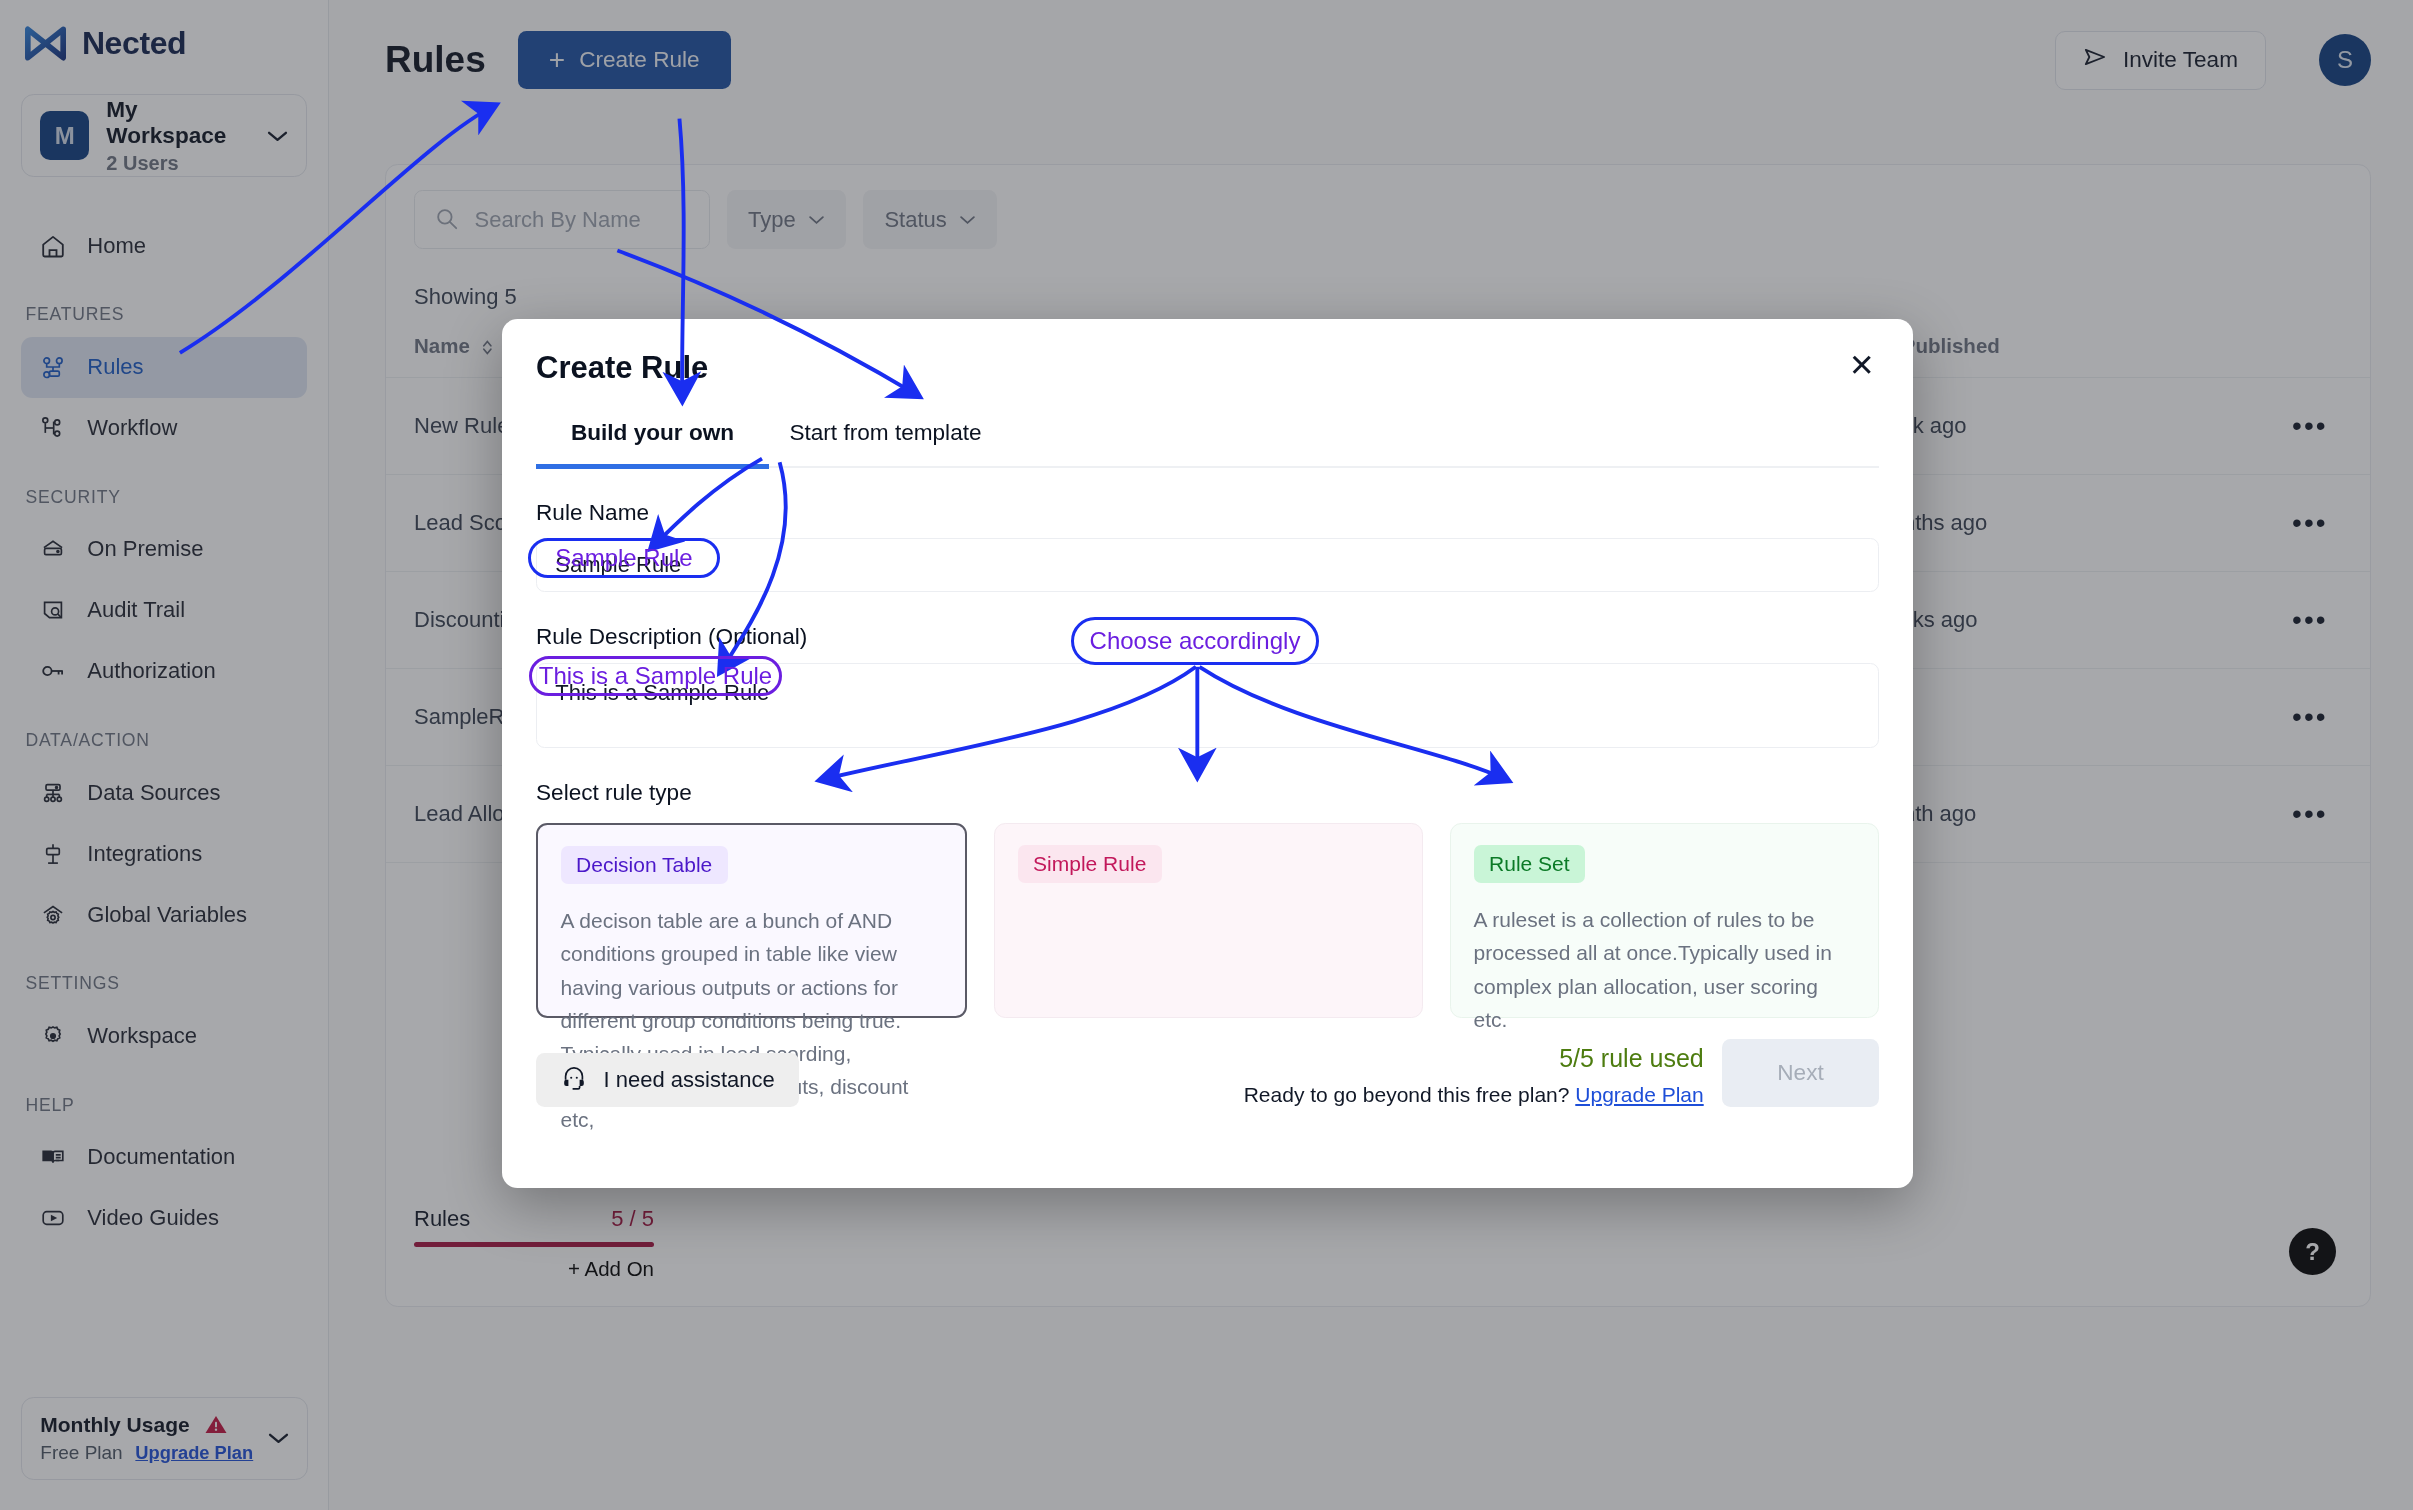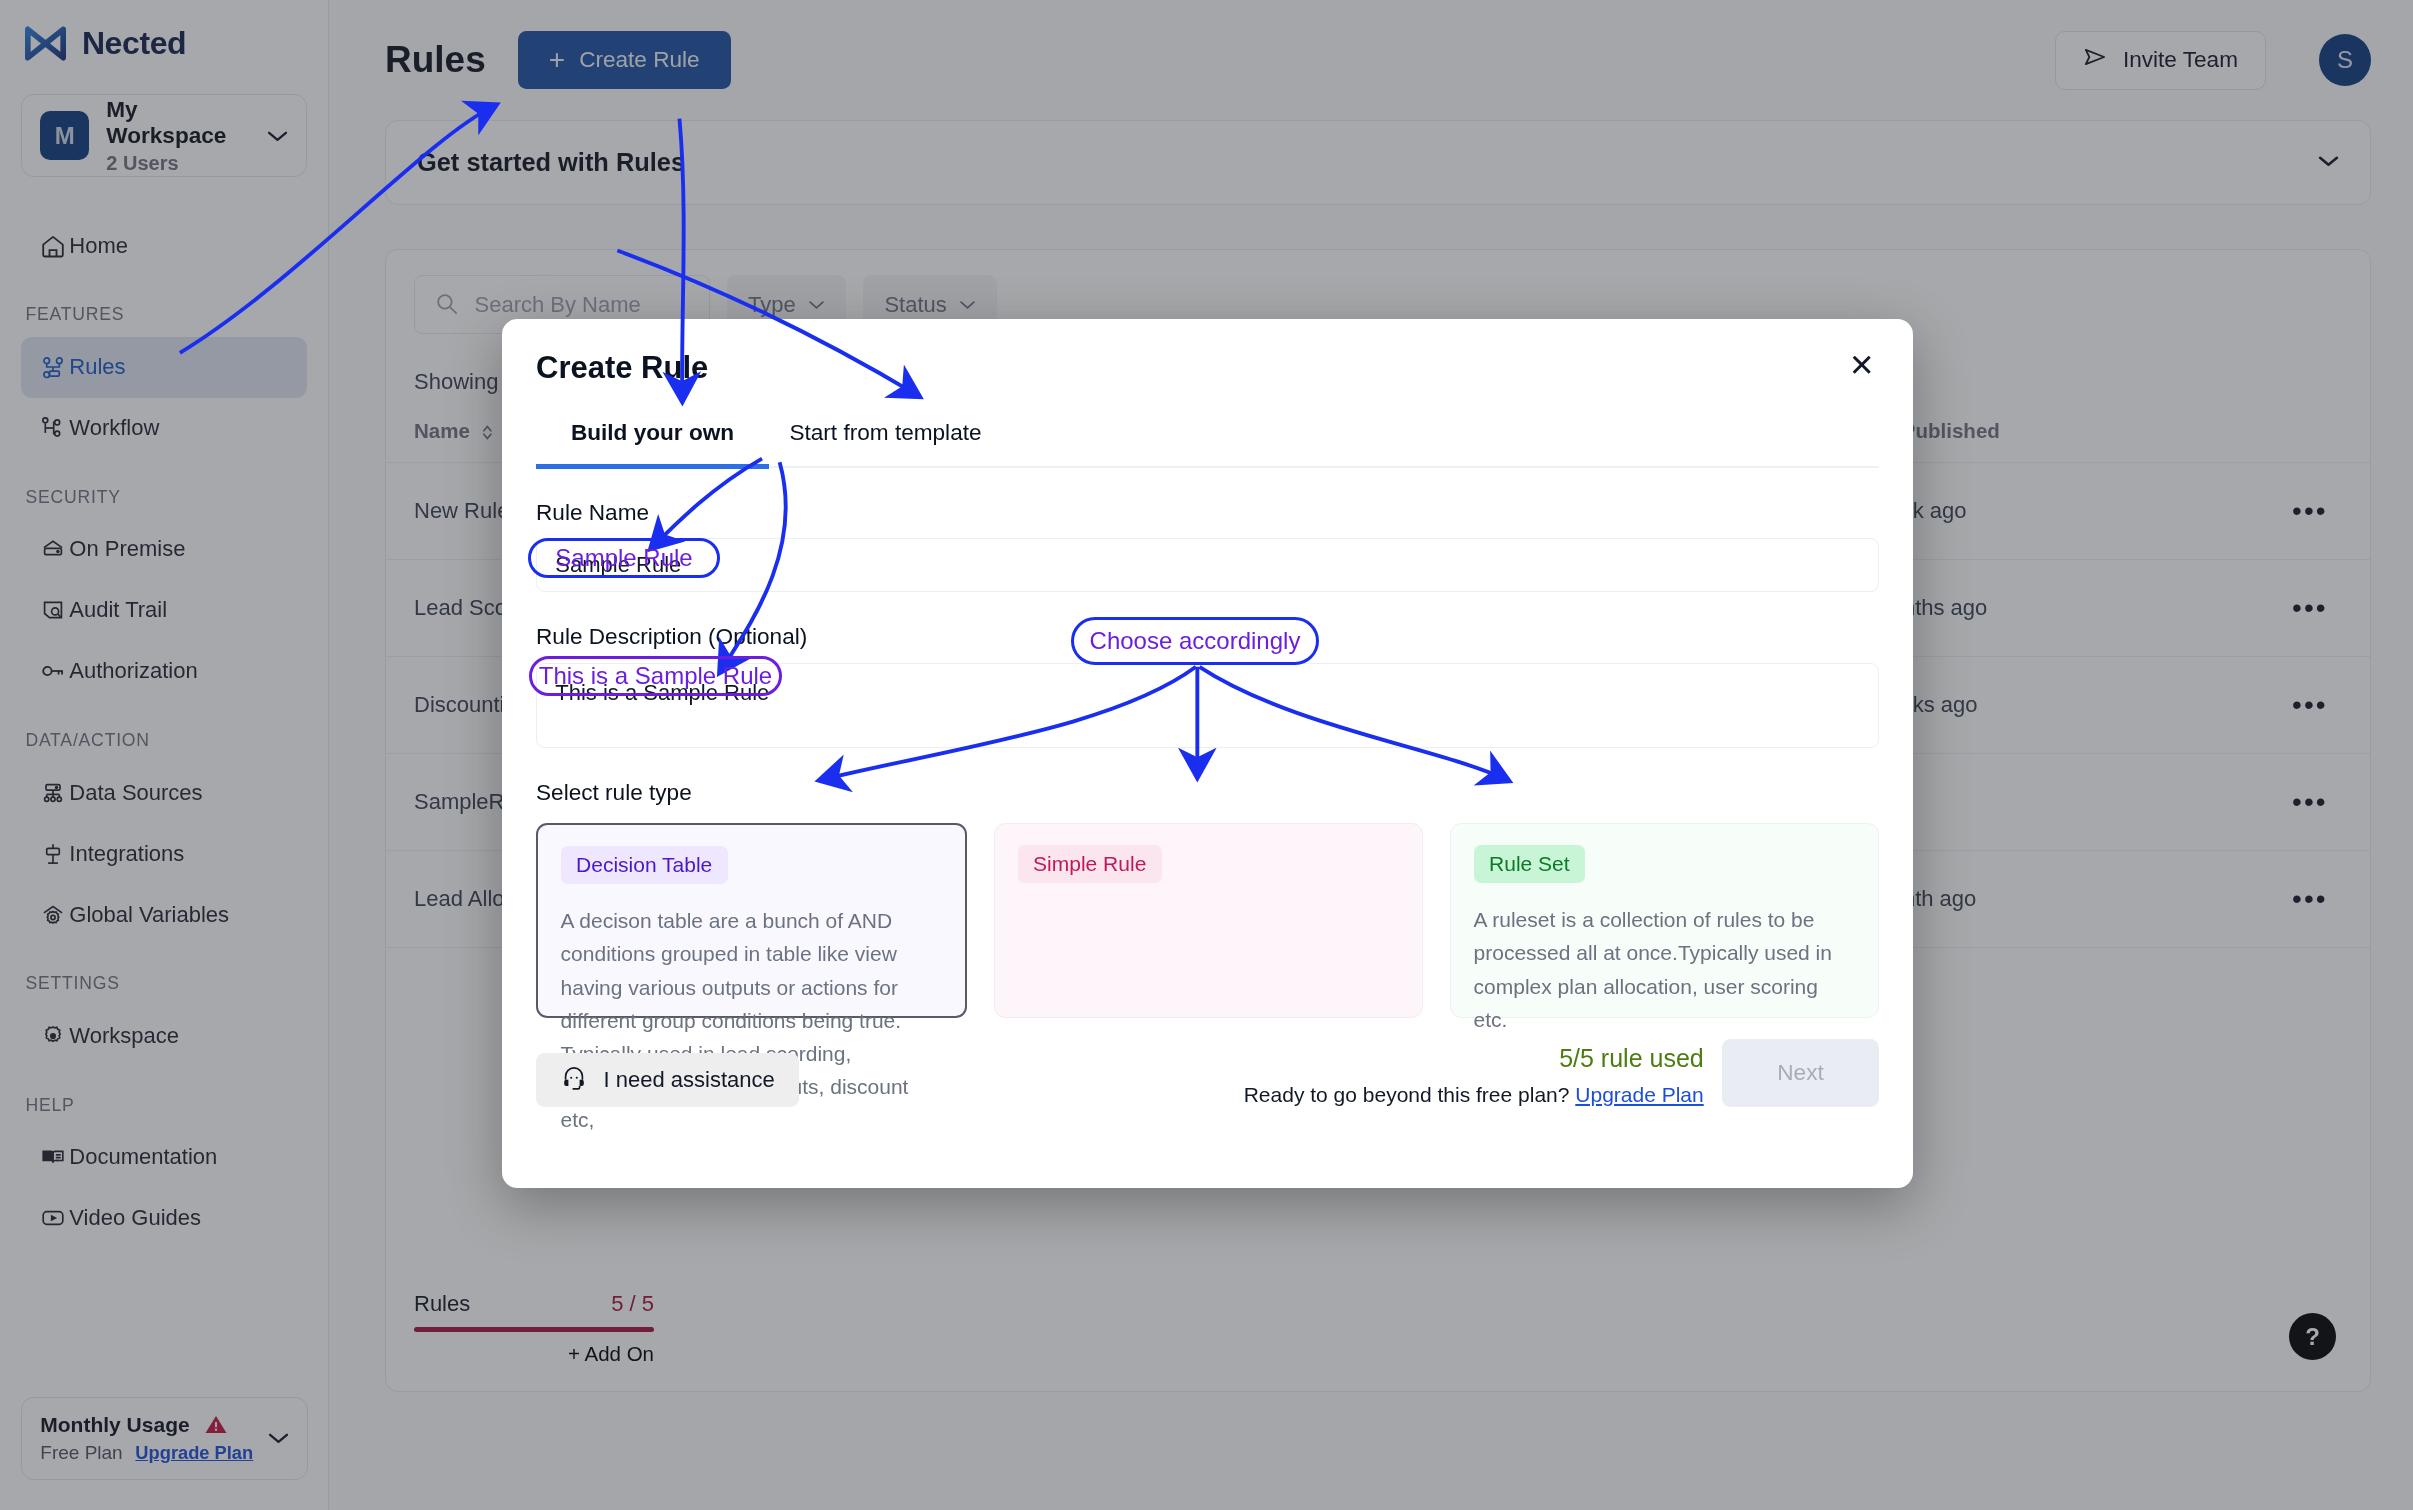--- a/index.html
+++ b/index.html
@@ -32,21 +32,21 @@
     width: 49px; height: 49px; border-radius: 10px; background: #0d3c7e; color: #cfd9e8;
     display: flex; align-items: center; justify-content: center; font-size: 24px; font-weight: 600; flex: none;
   }
   .ws-text { flex: 1; }
   .ws-title { font-size: 22.6px; font-weight: 700; color: #0b1220; line-height: 1.15; }
   .ws-sub { font-size: 20px; color: #6b7280; font-weight: 600; margin-top: 2.8px; }
   .chev { width: 21px; height: 12.7px; flex: none; }
 
   .nav { margin-top: 38px; }
   .nav-item {
-    display: flex; align-items: center; gap: 2px;
+    display: flex; align-items: center; gap: 20px;
     height: 61px; margin: 0 21px; padding: 0 18.3px; border-radius: 11.3px;
     font-size: 22px; color: #1f2430;
   }
   .nav-item.active { background: #dfe6f3; color: #1858c4; font-weight: 500; }
   .nav-item .ico { width: 28px; height: 28px; flex: none; display: flex; align-items: center; justify-content: center; }
   .nav-group {
     font-size: 17.6px; letter-spacing: 0.8px; color: #6b7280; font-weight: 500;
     padding: 28px 0 11.3px 25.4px;
   }
 
@@ -428,28 +428,20 @@
           <span>
             <svg viewBox="0 0 34 28" width="24" height="20">
                 <path d="M4 4 L30 14 L4 24 L9 14 Z" fill="none" stroke="#111827" stroke-width="2.6" stroke-linejoin="round"></path>
               </svg>
           </span>
           <span>Invite Team</span>
         </button>
         <div class="avatar-s">S</div>
       </div>
 
-      <div class="panel">
-        <div class="panel-title">Get started with Rules</div>
-        <span>
-          <svg viewBox="0 0 30 18" width="21" height="12.7">
-              <path d="M3 4 L15 14 L27 4" fill="none" stroke="#111827" stroke-width="3.8" stroke-linecap="round" stroke-linejoin="round"></path>
-            </svg>
-        </span>
-      </div>
 
       <div class="list-card">
         <div class="filters">
           <div class="search-box">
             <span>
               <svg viewBox="0 0 34 34" width="24" height="24">
                   <circle cx="14" cy="14" r="9.5" fill="none" stroke="#9aa1ad" stroke-width="2.6"></circle>
                   <path d="M21 21 l9 9" stroke="#9aa1ad" stroke-width="2.6" stroke-linecap="round"></path>
                 </svg>
             </span>

